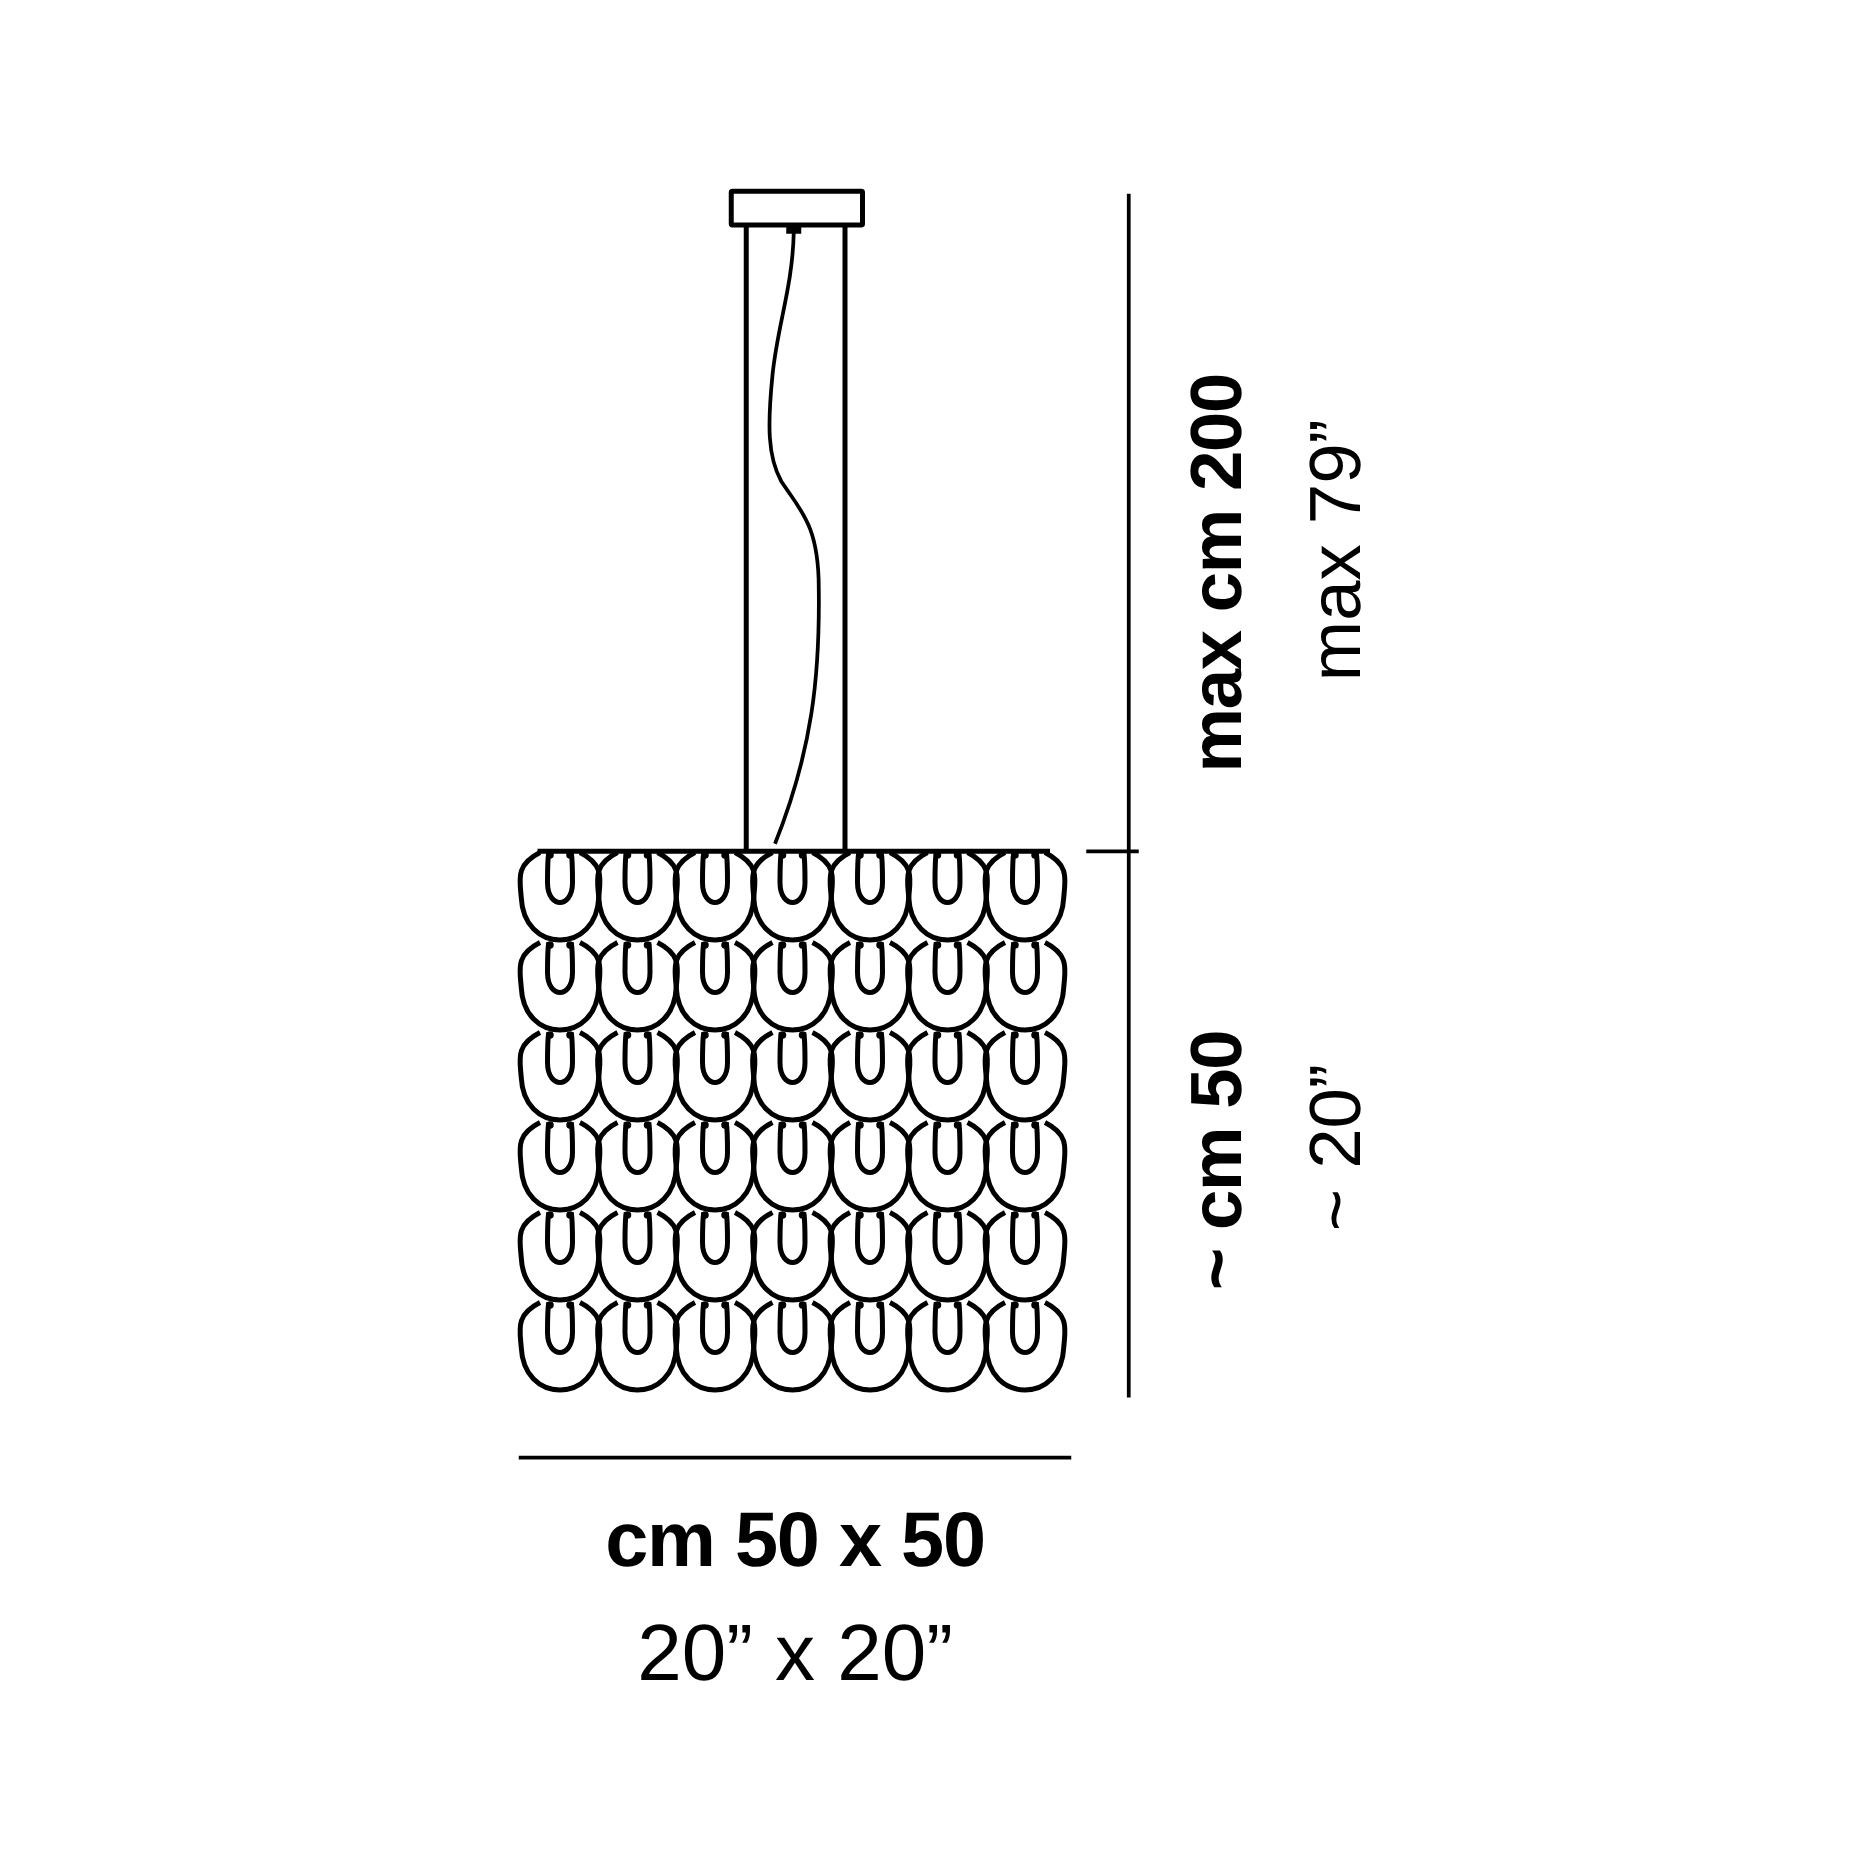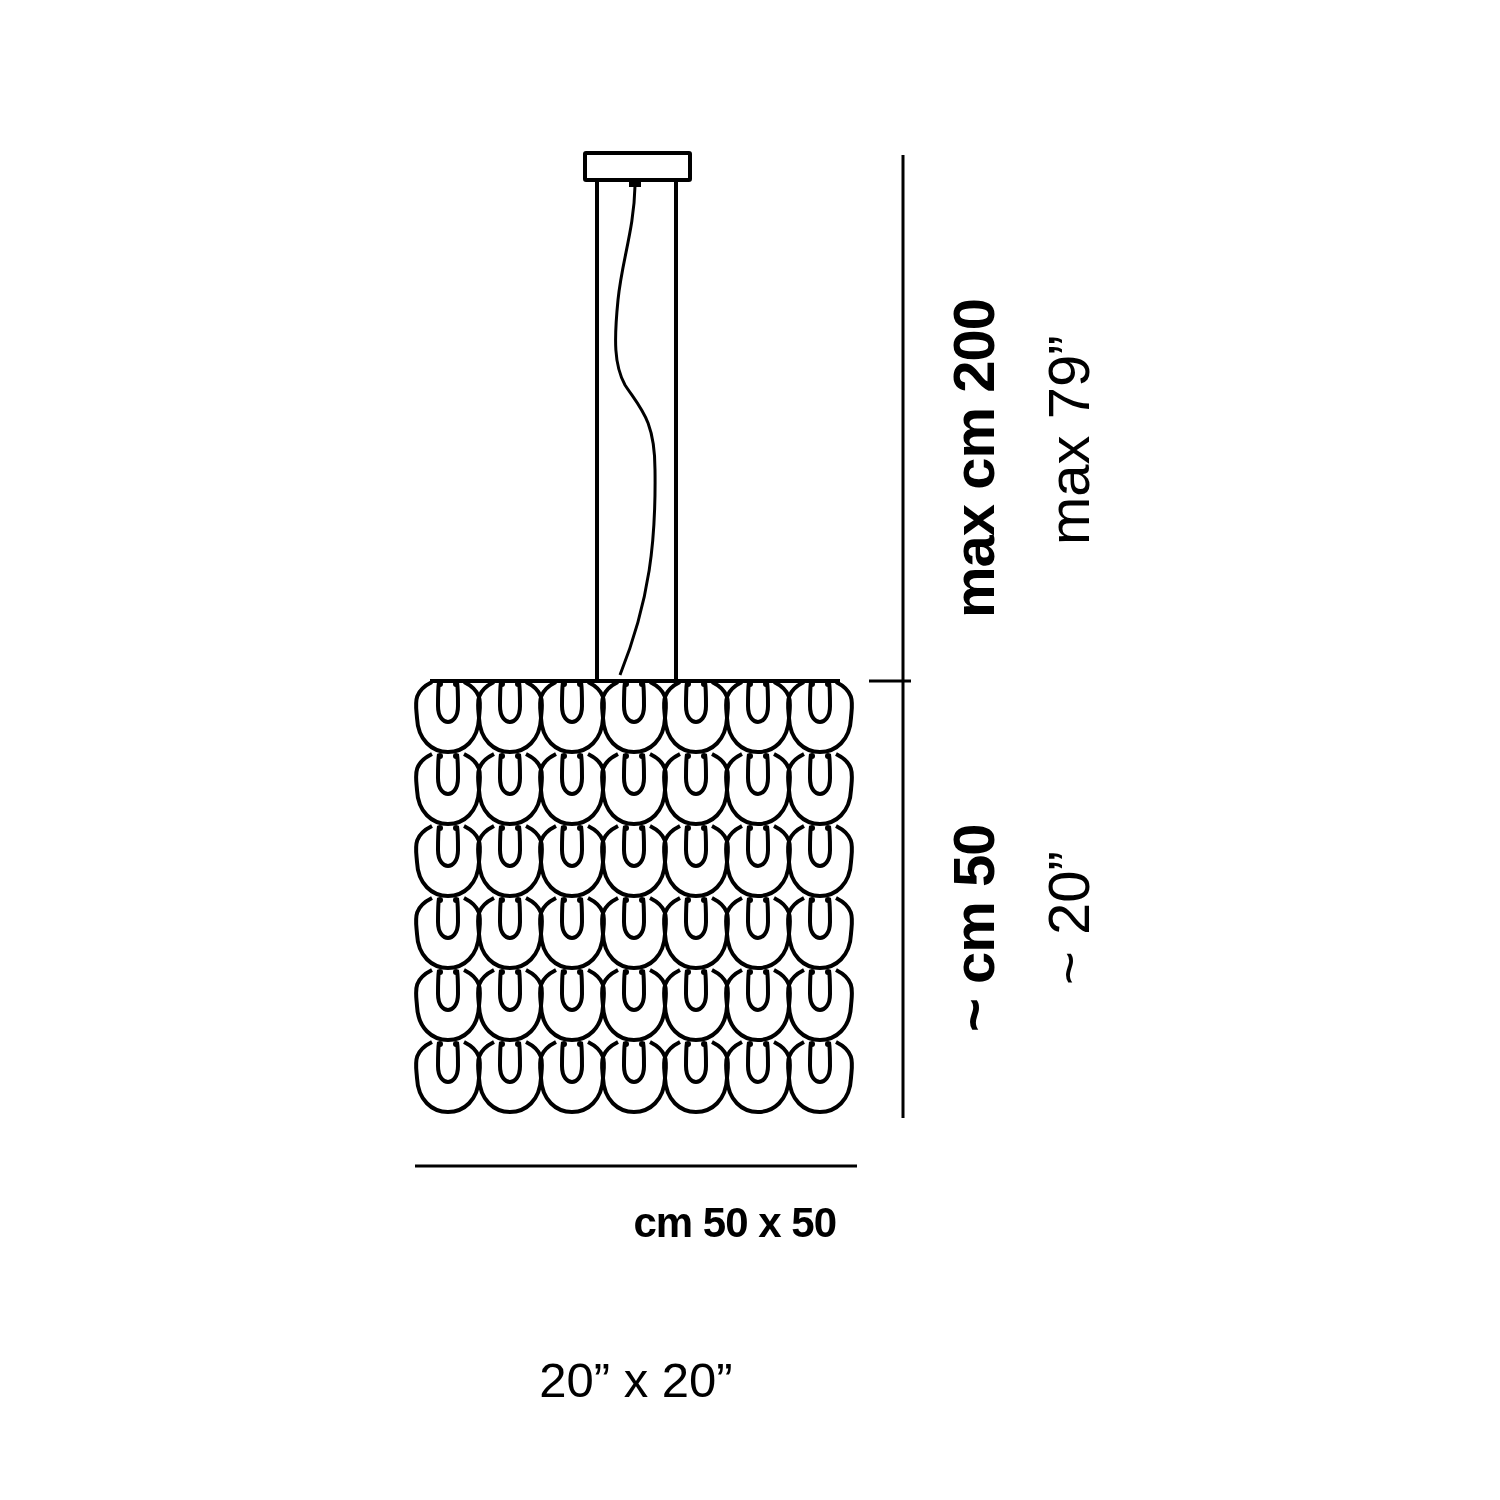--- a/index.html
+++ b/index.html
@@ -98,14 +98,14 @@
 
   <line x1="415" y1="1166" x2="857" y2="1166" stroke="#000" stroke-width="3"></line>
 </svg>
 
 <div class="vlabel bold" style="left:945px; top:618px; font-size:58px;">max cm 200</div>
 <div class="vlabel light" style="left:1040px; top:545px; font-size:58px;">max 79”</div>
 
 <div class="vlabel bold" style="left:945px; top:1032px; font-size:58px;">~ cm 50</div>
 <div class="vlabel light" style="left:1040px; top:985px; font-size:58px;">~ 20”</div>
 
-<div class="hlabel bold" style="left:436px; top:1202px; width:400px; font-size:42px;text-align:right;">cm 50 x 50</div>
-<div class="hlabel light" style="left:436px; top:1356px; width:400px; font-size:49px;">20” x 20”</div>
+<div class="hlabel bold" style="left:436px; top:1202px; width:400px; font-size:62px;">cm 50 x 50</div>
+<div class="hlabel light" style="left:436px; top:1290px; width:400px; font-size:64px;">20” x 20”</div>
 
 </body></html>

